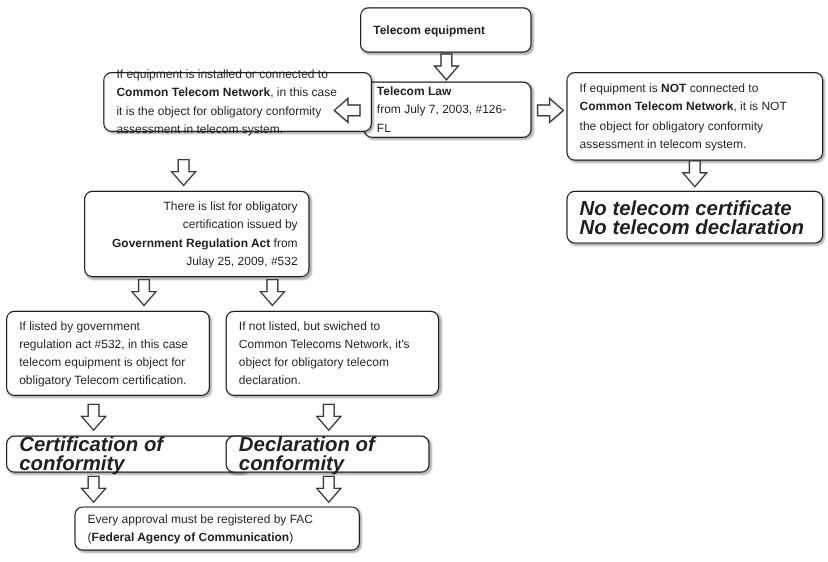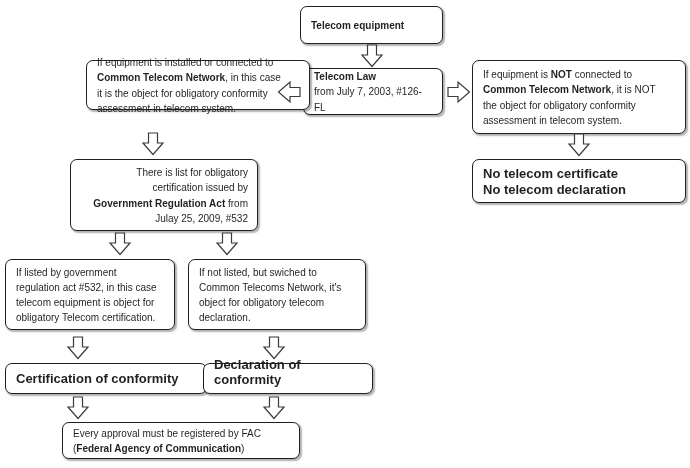--- a/index.html
+++ b/index.html
@@ -28,22 +28,23 @@
     padding: 6px 9px 5px 10px;
     display: flex;
     flex-direction: column;
     justify-content: center;
   }
   .node.center { justify-content: center; }
   .node .txt { display: block; }
   .node b { font-weight: bold; }
   .bold-node {
     font-weight: bold;
-    font-size: 13px;
+    font-size: 17px;
     line-height: 15.6px;
+    font-style: italic;
   }
   .arrow {
     position: absolute;
   }
   .arrow svg { display: block; overflow: visible; }
 </style>
 </head>
 <body>
 
 <div id="canvas">
@@ -94,21 +95,21 @@
       <span class="txt"><span>If not listed, but swiched to</span></span>
       <span class="txt"><span>Common Telecoms Network, it's</span></span>
       <span class="txt"><span>object for obligatory telecom</span></span>
       <span class="txt"><span>declaration.</span></span>
     </div>
 
   <div class="node bold-node center" style="left:5px; top:363px; width:202px; height:31px;">
       <span class="txt"><b>Certification of conformity</b></span>
     </div>
 
-  <div class="node bold-node center" style="left:203px; top:363px; width:170px; height:31px;justify-content:flex-end;">
+  <div class="node bold-node center" style="left:188px; top:363px; width:170px; height:31px;">
       <span class="txt"><b>Declaration of conformity</b></span>
     </div>
 
   <div class="node" style="left:62px; top:422px; width:238px; height:37px;">
       <span class="txt"><span>Every approval must be registered by FAC</span></span>
       <span class="txt"><span>(</span><b>Federal Agency of Communication</b><span>)</span></span>
     </div>
 
   <div class="arrow" style="left:360px; top:44px;">
     <svg width="24" height="24" viewBox="0 0 24 24">

